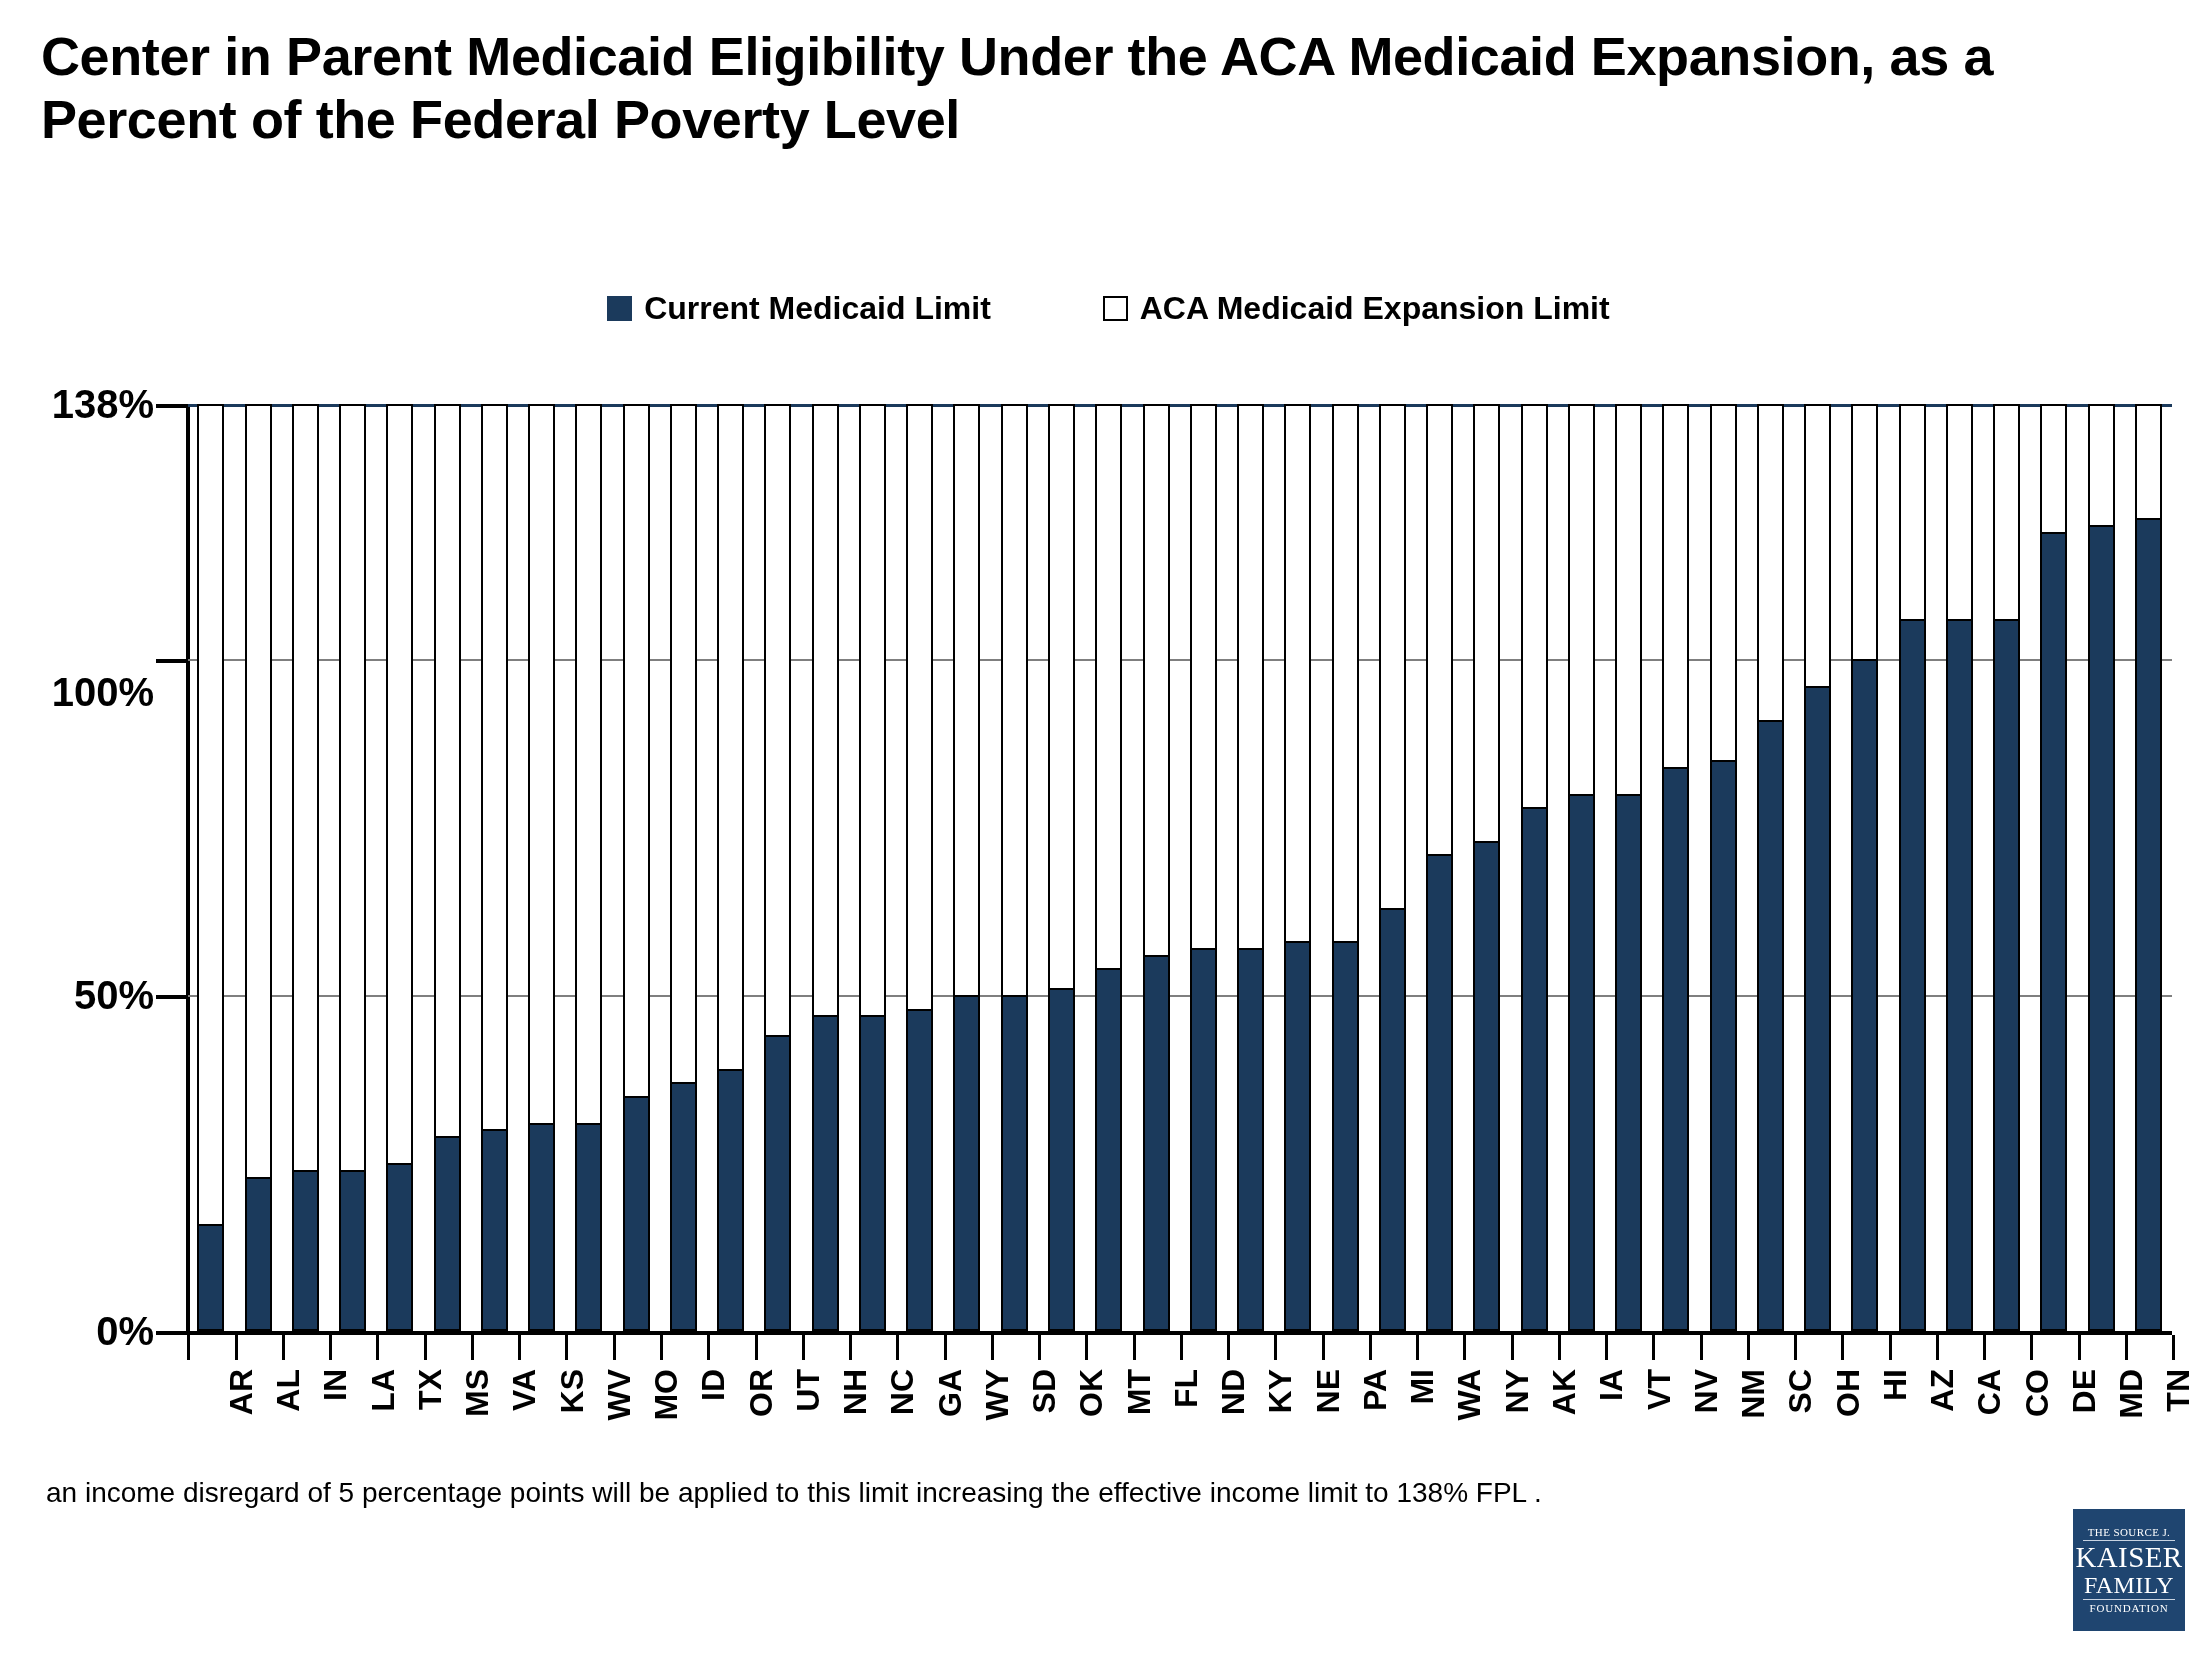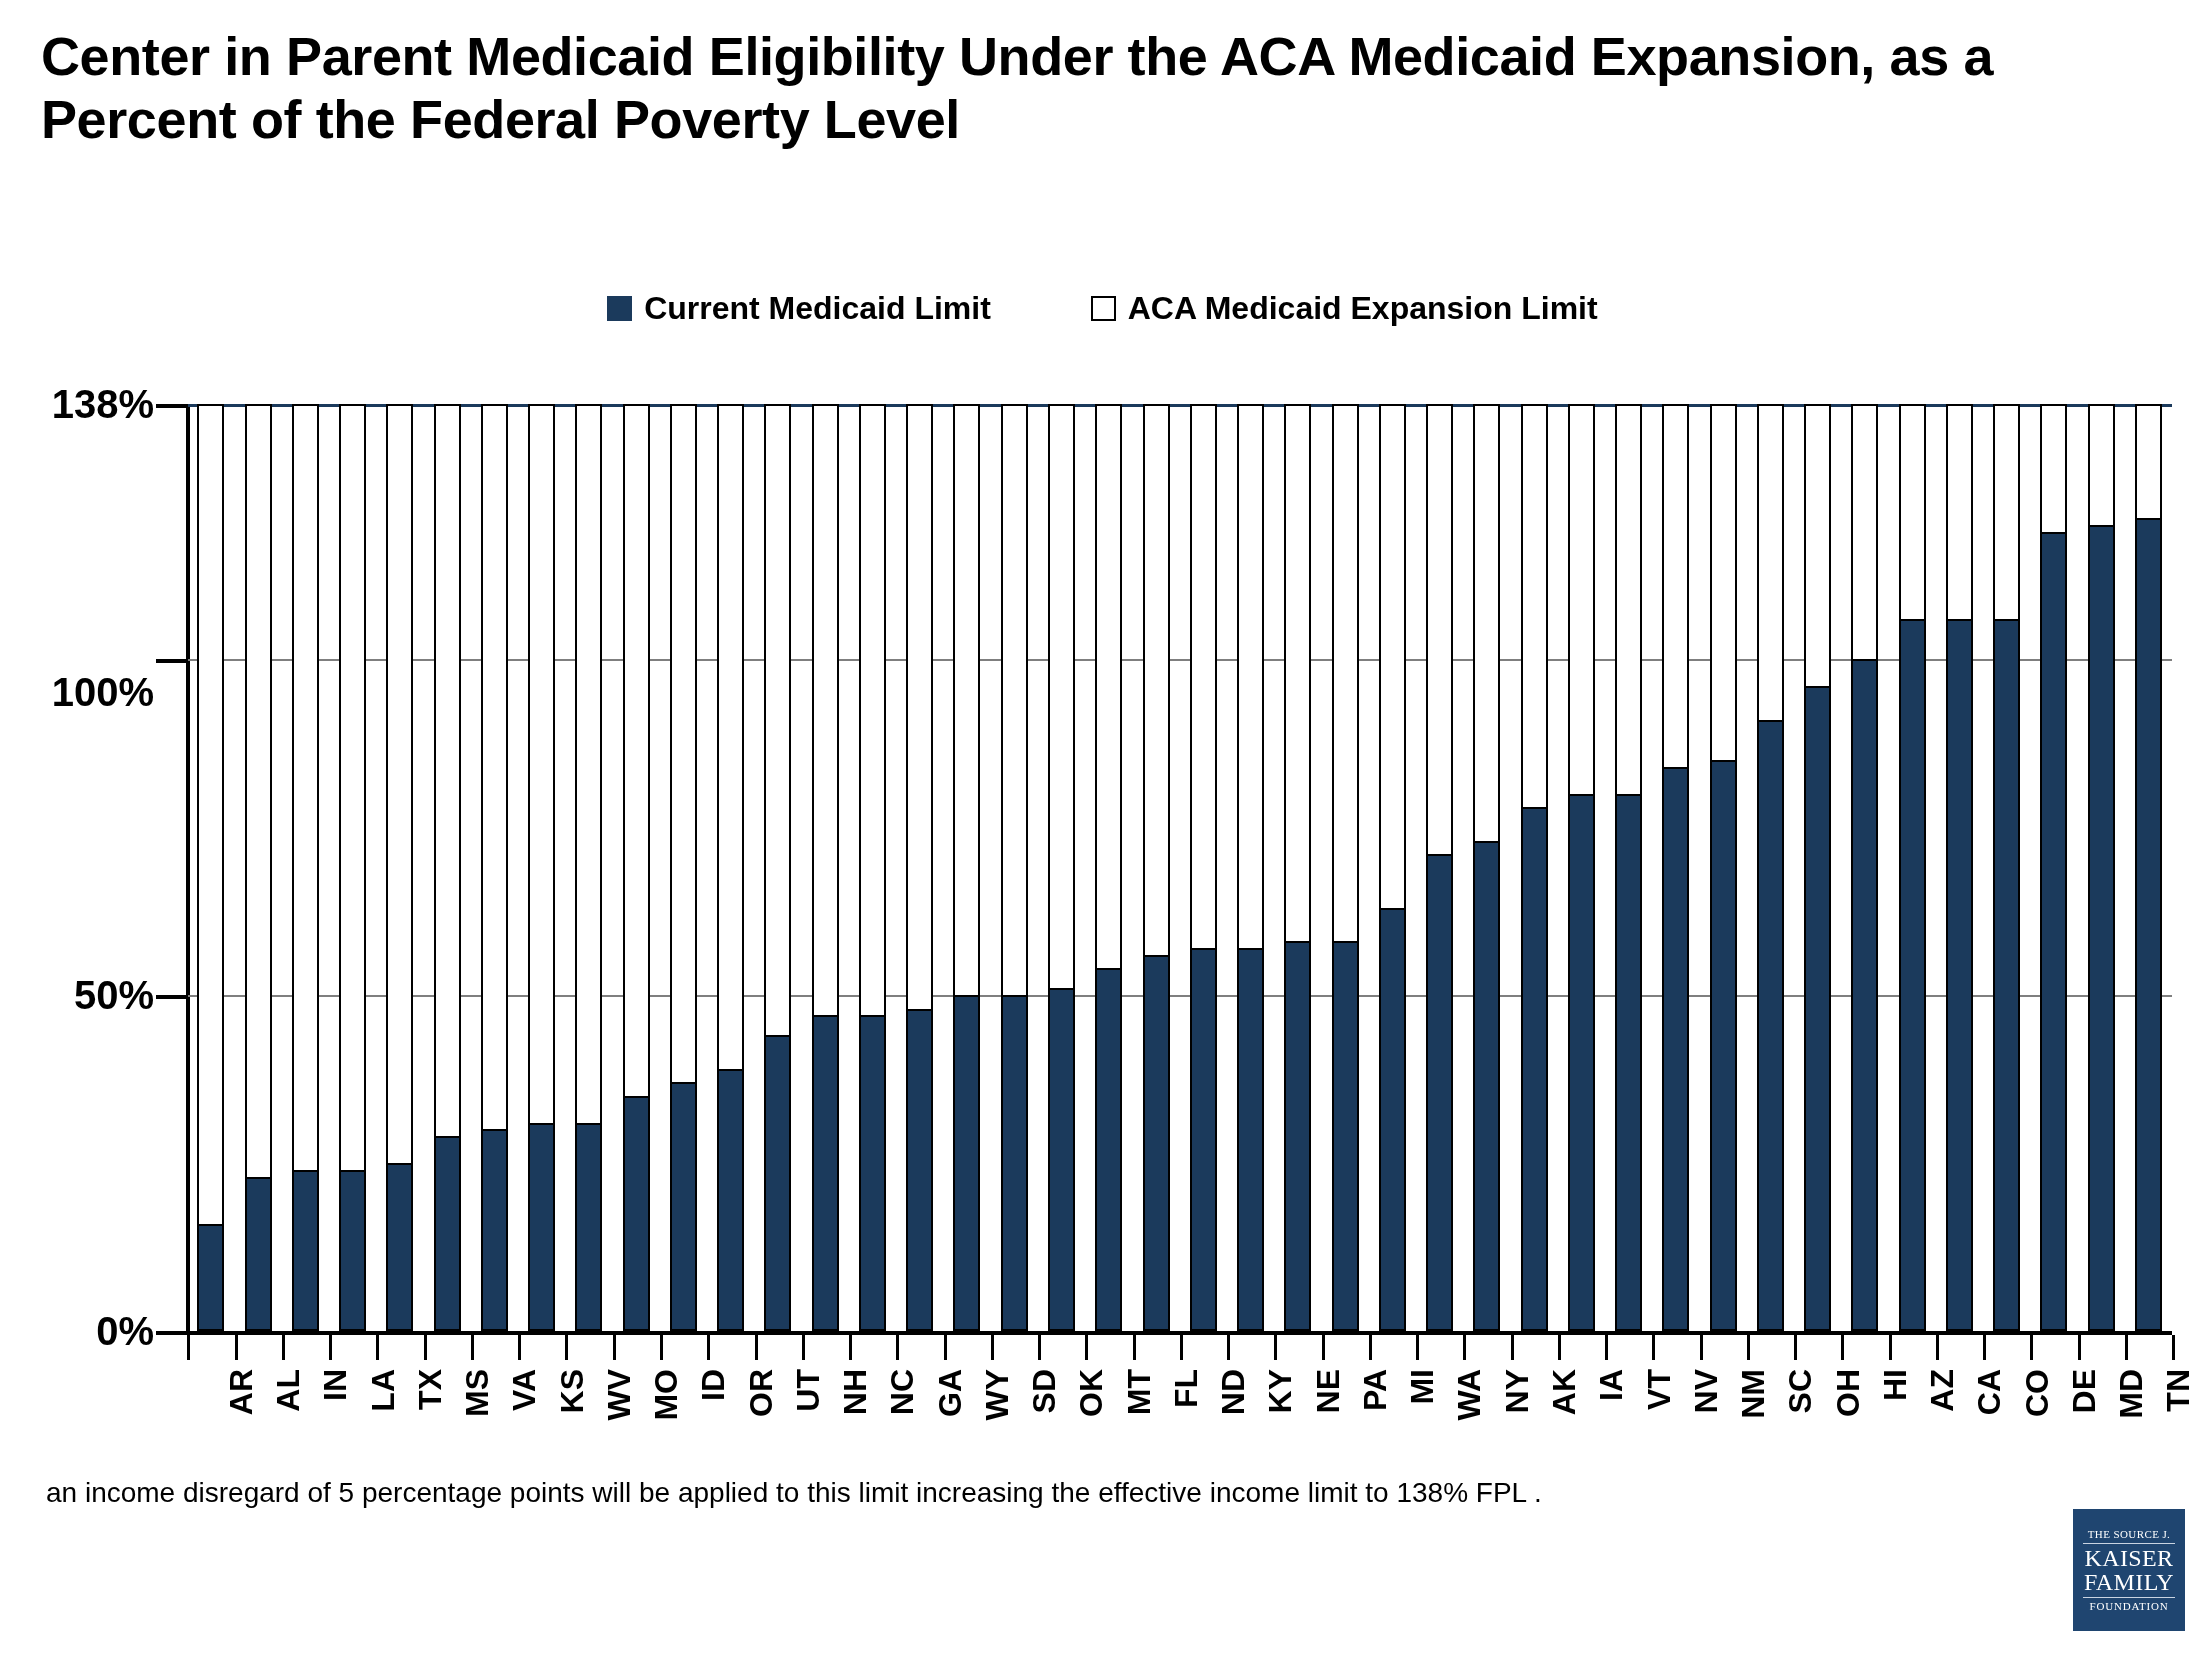--- a/index.html
+++ b/index.html
@@ -19,21 +19,21 @@
     line-height:1.17;
     letter-spacing:-0.4px;
   }
   #legend{
     position:absolute;
     left:0; top:290px; width:2205px;
     display:flex; justify-content:center; align-items:center;
     gap:100px;
     font-size:32px; font-weight:bold;
   }
-  .legend-entry{display:flex;align-items:center;gap:11.8px;}
+  .legend-entry{display:flex;align-items:center;gap:11.8px;margin-left:12px;}
   .swatch{width:25px;height:25px;border:2.2px solid #000;box-sizing:border-box;display:inline-block;}
   .swatch.filled{background:#1b3a5c;border-color:#1b3a5c;}
   .swatch.hollow{background:#ffffff;border-color:#000000;}
 
   
   #plot{
     position:absolute;
     left:187px; top:404px;
     width:1985px; height:927px;
   }
@@ -90,21 +90,21 @@
   
   #logo{
     position:absolute;left:2073px;top:1509px;width:112px;height:122px;
     background:#1f4570;color:#ffffff;
     font-family:"Liberation Serif", serif;
     display:flex;flex-direction:column;align-items:center;justify-content:center;
     box-sizing:border-box;padding:5.1px 2.9px;
   }
   #logo .l1{font-size:11px;letter-spacing:0.4px;line-height:1.1;}
   #logo .rule{width:86%;height:0.7px;background:#c9d4e2;margin:2.2px 0;}
-  #logo .l2{font-size:24px;line-height:1.02;letter-spacing:0.4px;}
+  #logo .l2{font-size:29px;line-height:1.02;letter-spacing:0.4px;}
   #logo .l3{font-size:24px;line-height:1.02;letter-spacing:0.4px;}
   #logo .l4{font-size:11px;letter-spacing:0.8px;line-height:1.1;}
 </style>
 </head>
 <body>
 
 <div id="title">Center in Parent Medicaid Eligibility Under the ACA Medicaid Expansion, as a Percent of the Federal Poverty Level</div>
 
 <div id="legend">
   <div class="legend-entry">

